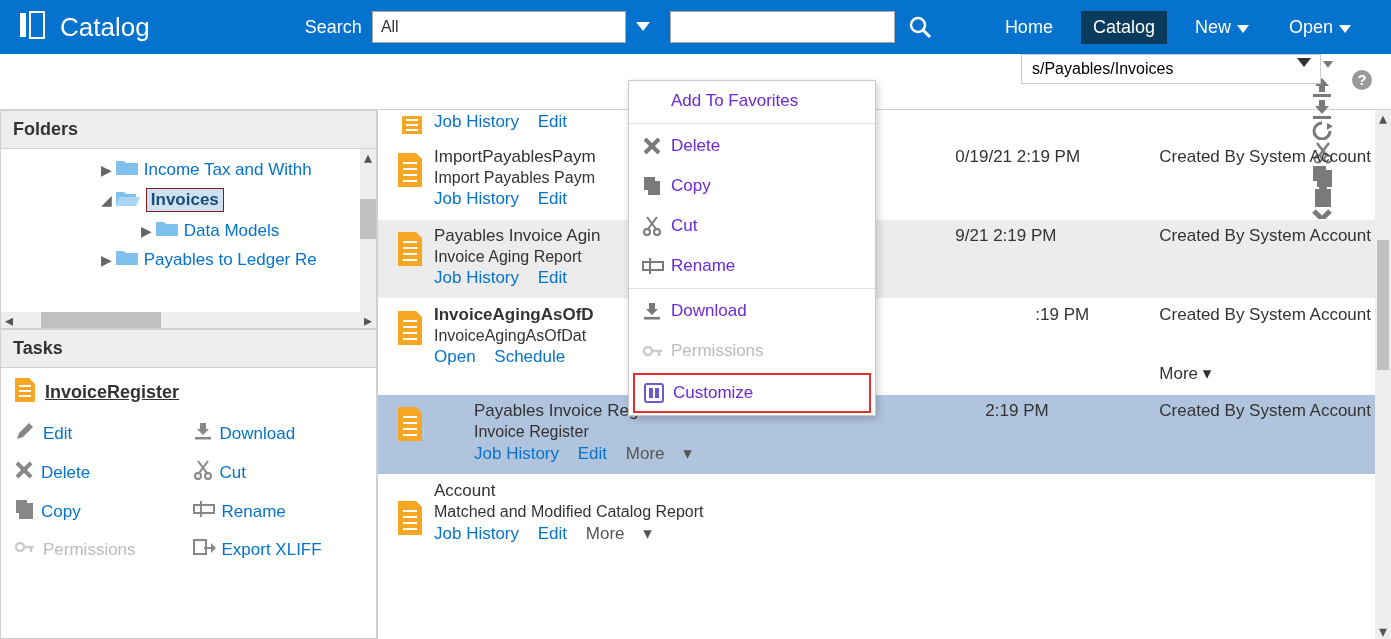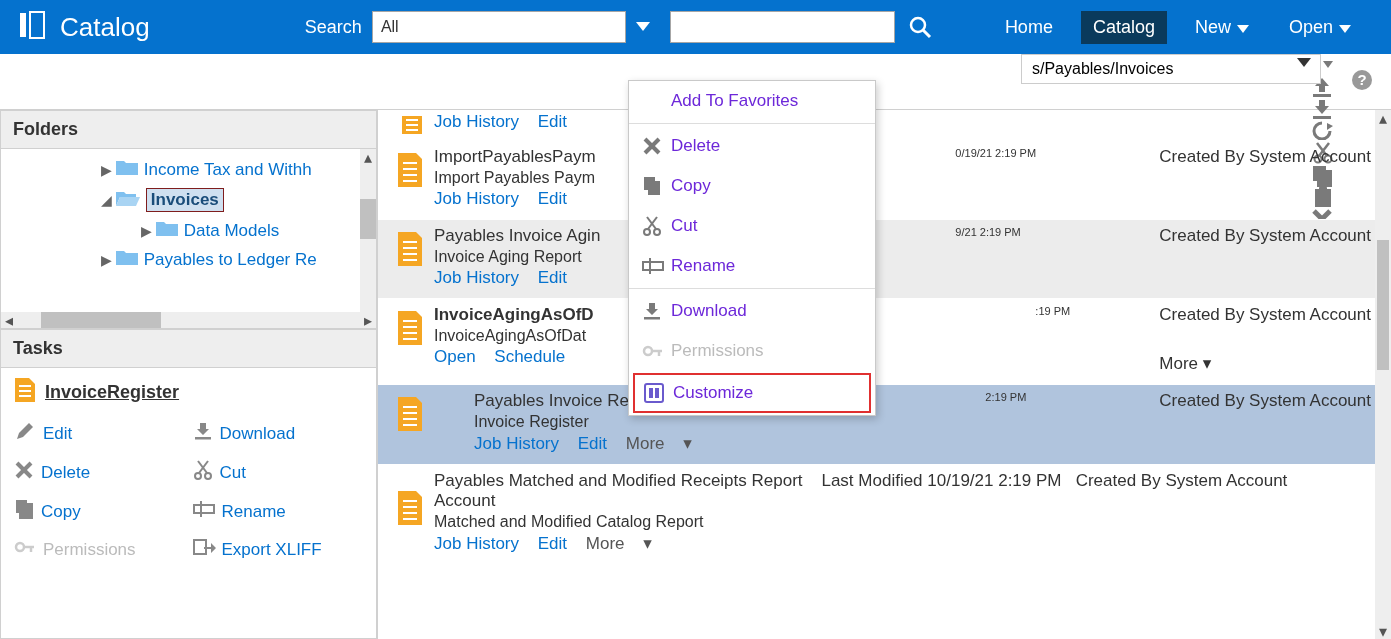--- a/index.html
+++ b/index.html
@@ -55,21 +55,21 @@
   .row.sel { background: #b0c4dd; gap: 40px; }
   .row.alt { background: #ececec; }
   .row-icon { width: 40px; padding-top: 6px; }
   .row-main { flex: 1; }
   .row-title { font-size: 17px; color: #333; }
   .row-title b { font-weight: 700; }
   .row-sub { font-size: 16px; color: #333; margin-top: 2px; }
   .row-links { font-size: 17px; color: #0572ce; margin-top: 2px; }
   .row-links span { margin-right: 14px; cursor: pointer; }
   .row-links .more-dd { color: #555; }
-  .row-meta { font-size: 11px; color: #333; }
+  .row-meta { font-size: 17px; color: #333; }
   .row-meta-narrow { width: 190px; }
   .row-meta2 { font-size: 17px; color: #333; margin-left: 14px; }
   
   .ctx { position: absolute; top: 80px; left: 628px; width: 248px; background: #fff; border: 1px solid #c9c9c9; box-shadow: 2px 3px 8px rgba(0,0,0,0.2); z-index: 50; }
   .ctx-item { display: flex; align-items: center; padding: 10px 14px; font-size: 17px; color: #6d28d9; cursor: pointer; }
   .ctx-item.disabled { color: #bbb; }
   .ctx-item .ic { width: 28px; color: #7a7a7a; display: inline-flex; }
   .ctx-item.disabled .ic { color: #ccc; }
   .ctx-sep { border-top: 1px solid #ddd; margin: 2px 0; }
   .ctx-item.hl { border: 2px solid #e03030; margin: 2px 4px; padding: 8px 10px; }
@@ -380,21 +380,21 @@
           <div class="row-title"><b>InvoiceAgingAsOfD</b></div>
           <div class="row-sub">InvoiceAgingAsOfDat</div>
           <div class="row-links">
             <span>Open</span>
             <span>Schedule</span>
           </div>
         </div>
         <div style="width:110px" class="row-meta">:19 PM</div>
         <div class="row-meta2">
           <div>Created By System Account</div>
-          <div style="margin-top:28px;color:#333"><span>More</span> <span>▾</span></div>
+          <div style="margin-top:38px;color:#333"><span>More</span> <span>▾</span></div>
         </div>
       </div>
 
       <div class="row sel">
         <div class="row-icon"><svg width="28" height="34">
               <path d="M4 0 L22 0 L28 6 L28 34 L4 34 Z" fill="#f5a623"></path>
               <line x1="9" y1="10" x2="23" y2="10" stroke="#fff" stroke-width="2"></line>
               <line x1="9" y1="16" x2="23" y2="16" stroke="#fff" stroke-width="2"></line>
               <line x1="9" y1="22" x2="23" y2="22" stroke="#fff" stroke-width="2"></line>
               <line x1="9" y1="28" x2="23" y2="28" stroke="#fff" stroke-width="2"></line>
@@ -414,23 +414,20 @@
 
       <div class="row">
         <div class="row-icon" style="padding-top:20px"><svg width="28" height="34">
               <path d="M4 0 L22 0 L28 6 L28 34 L4 34 Z" fill="#f5a623"></path>
               <line x1="9" y1="10" x2="23" y2="10" stroke="#fff" stroke-width="2"></line>
               <line x1="9" y1="16" x2="23" y2="16" stroke="#fff" stroke-width="2"></line>
               <line x1="9" y1="22" x2="23" y2="22" stroke="#fff" stroke-width="2"></line>
               <line x1="9" y1="28" x2="23" y2="28" stroke="#fff" stroke-width="2"></line>
             </svg></div>
         <div class="row-main">
-          <div class="row-title">
-            <span>Payables Matched and Modified Receipts Report</span>&nbsp;&nbsp;&nbsp;&nbsp;<span>Last Modified 10/19/21 2:19 PM</span>&nbsp;&nbsp;&nbsp;<span>Created By System Account</span>
-          </div>
           <div class="row-title">Account</div>
           <div class="row-sub">Matched and Modified Catalog Report</div>
           <div class="row-links">
             <span>Job History</span>
             <span>Edit</span>
             <span class="more-dd"><span>More</span> ▾</span>
           </div>
         </div>
       </div>
 

